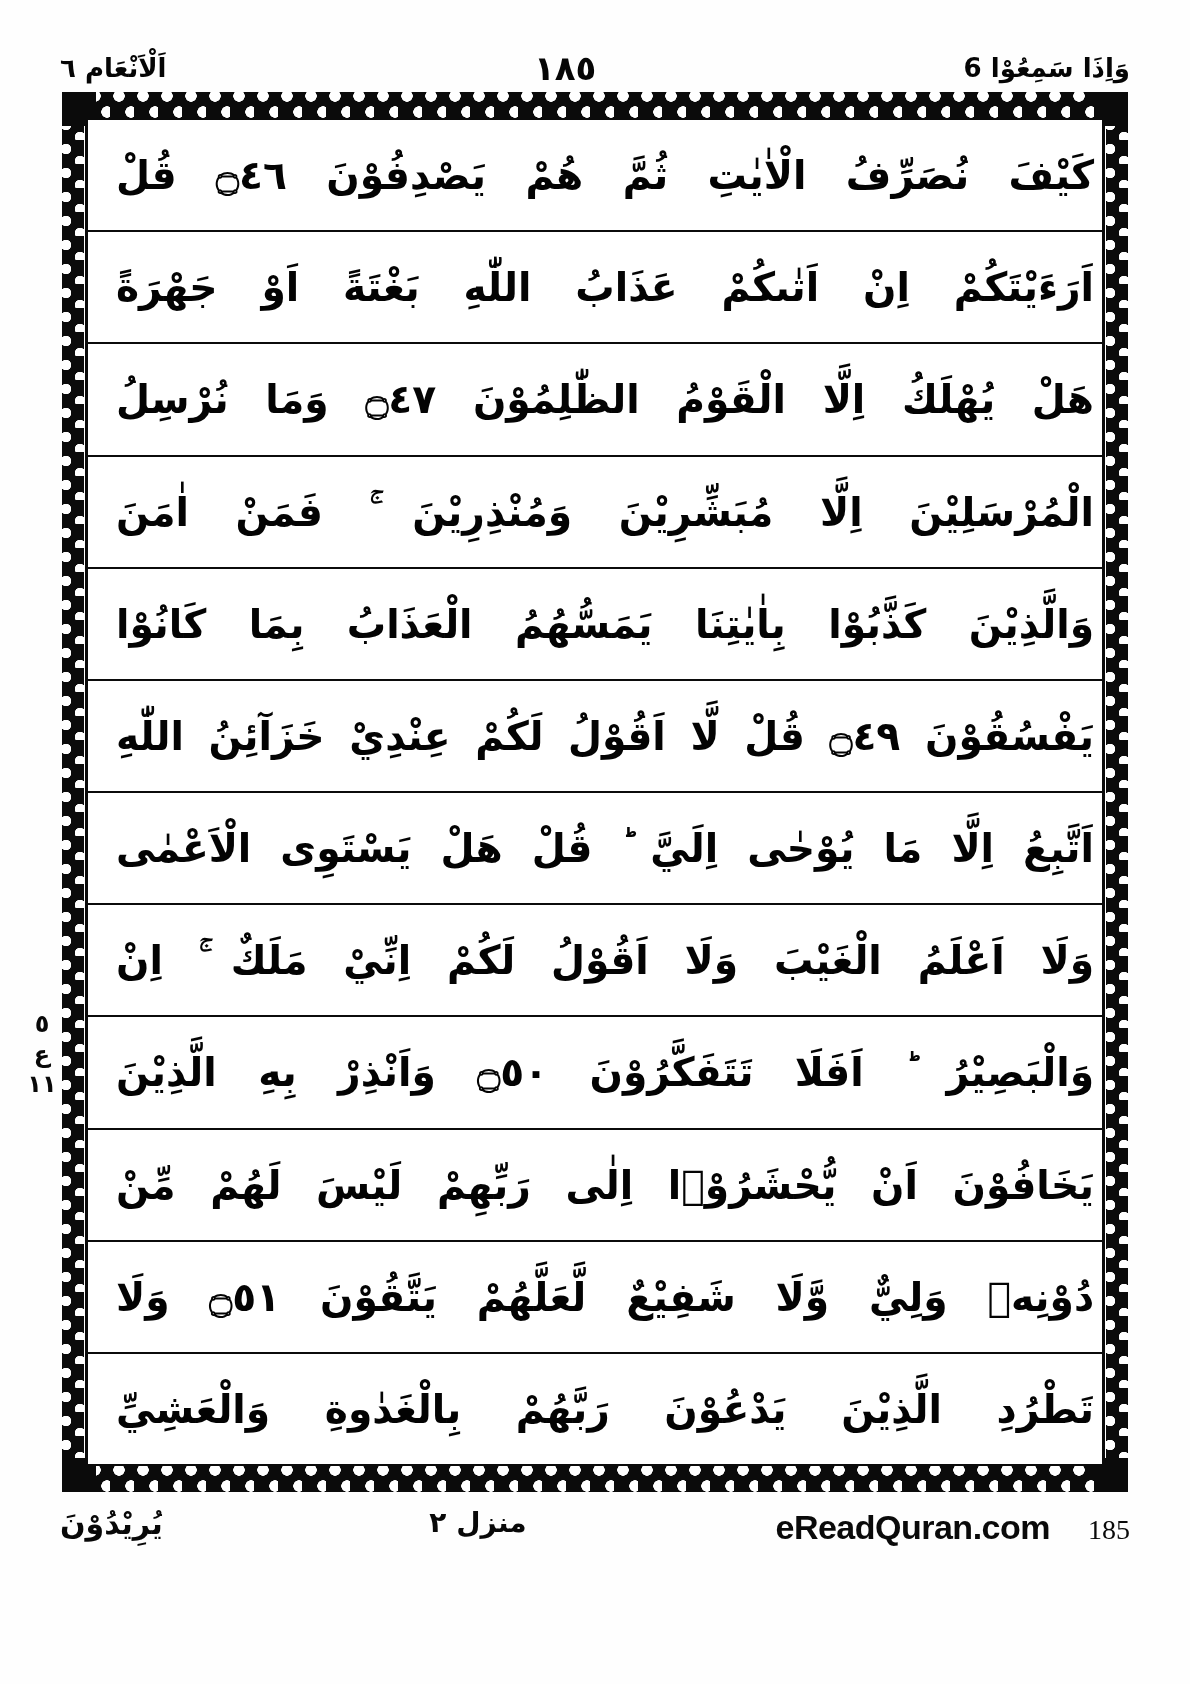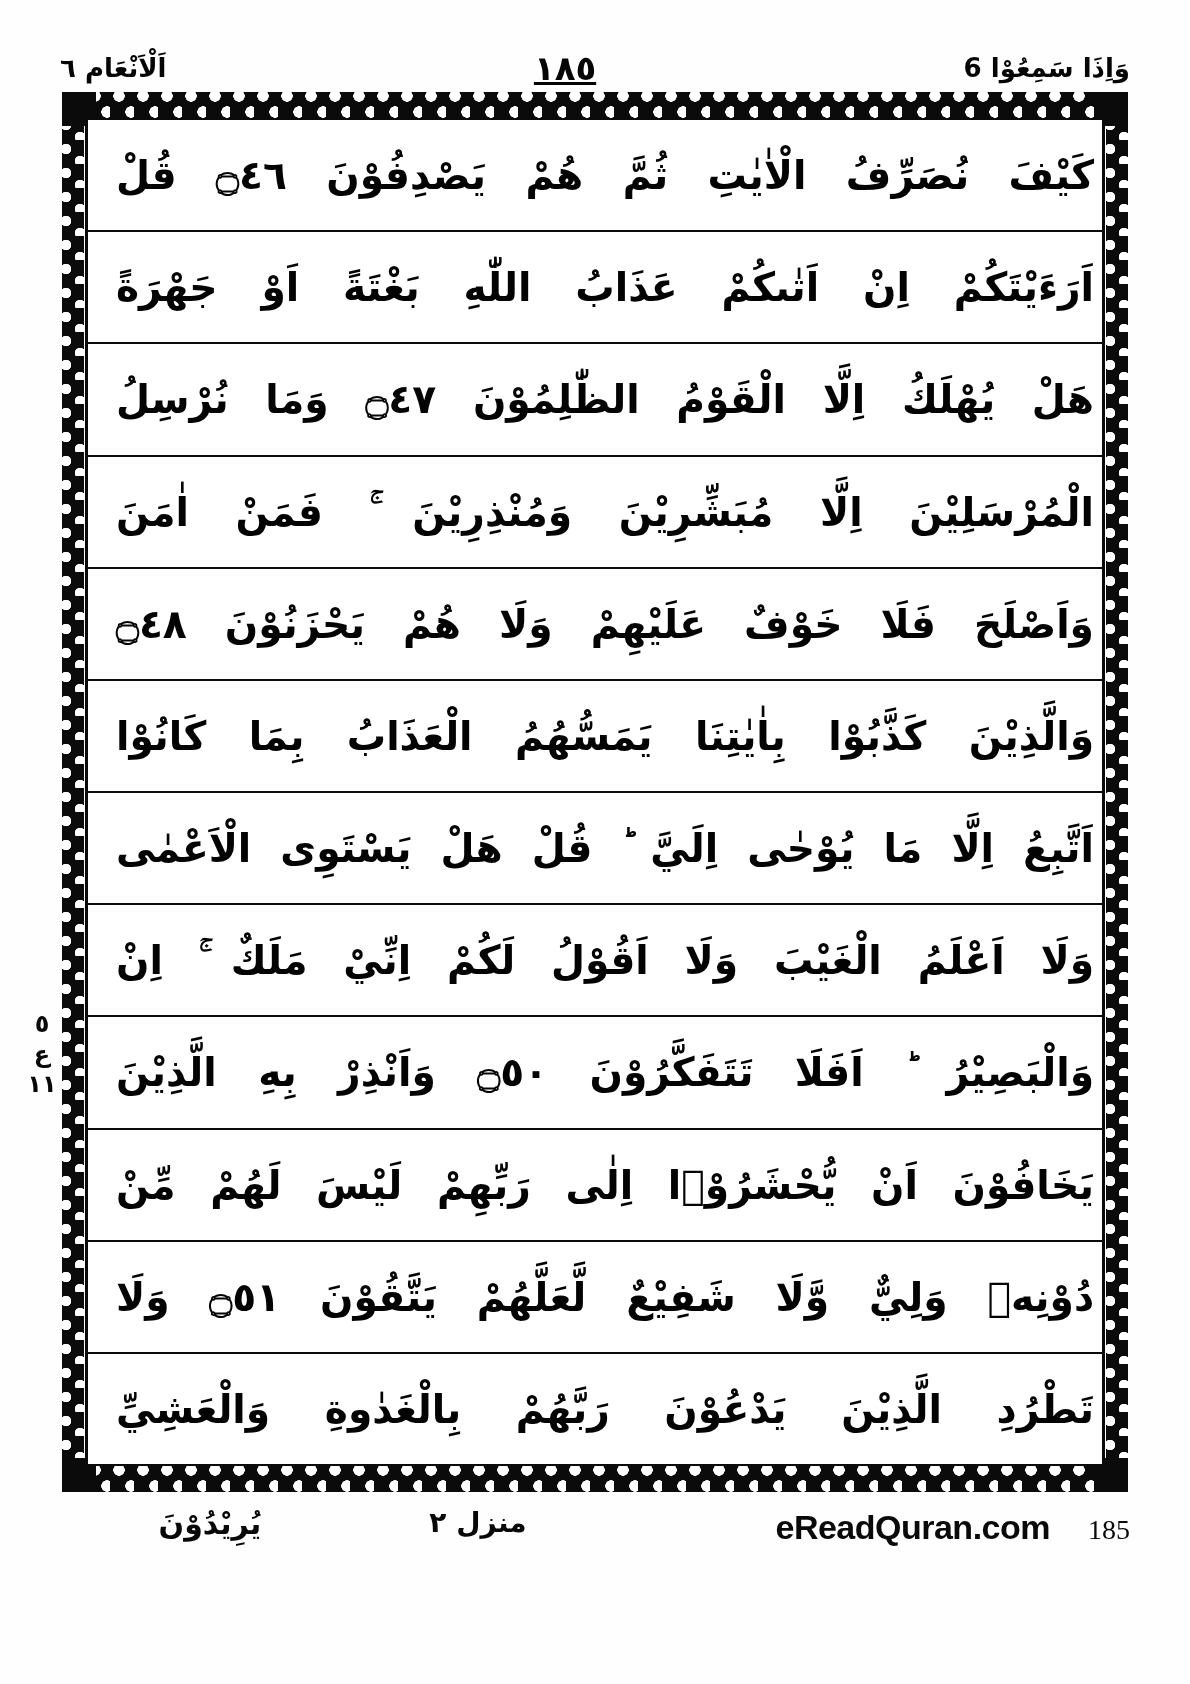--- a/index.html
+++ b/index.html
@@ -38,21 +38,20 @@
     font-size: 26px;
     font-weight: 700;
     color: #050505;
     white-space: nowrap;
     letter-spacing: -1px;
   }
   .header-center {
     font-size: 34px;
     font-weight: 700;
     letter-spacing: 2px;
-    text-decoration: underline;
   }
 
   
   .frame {
     position: absolute;
     top: 92px;
     left: 62px;
     width: 1066px;
     height: 1400px;
     box-sizing: border-box;
@@ -177,21 +176,21 @@
     top: 1500px;
     left: 0;
     width: 1190px;
     height: 80px;
   }
   .footer-catch {
     position: absolute;
     left: 60px;
     top: 6px;
     width: 300px;
-    text-align: center;
+    text-align: left;
     font-family: "DejaVu Sans", sans-serif;
     font-size: 30px;
     font-weight: 700;
     color: #080808;
     direction: rtl;
   }
   .footer-manzil {
     position: absolute;
     left: 0;
     top: 6px;
@@ -252,24 +251,24 @@
     <div class="ayah-line">
         <div class="ayah-text">اَرَءَيْتَكُمْ اِنْ اَتٰىكُمْ عَذَابُ اللّٰهِ بَغْتَةً اَوْ جَهْرَةً</div>
       </div>
     <div class="ayah-line">
         <div class="ayah-text">هَلْ يُهْلَكُ اِلَّا الْقَوْمُ الظّٰلِمُوْنَ ۝٤٧ وَمَا نُرْسِلُ</div>
       </div>
     <div class="ayah-line">
         <div class="ayah-text">الْمُرْسَلِيْنَ اِلَّا مُبَشِّرِيْنَ وَمُنْذِرِيْنَ ۚ فَمَنْ اٰمَنَ</div>
       </div>
     <div class="ayah-line">
-        <div class="ayah-text">وَاَصْلَحَ فَلَا خَوْفٌ عَلَيْهِمْ وَلَا هُمْ يَحْزَنُوْنَ ۝٤٨</div>
-      </div>
-    <div class="ayah-line">
         <div class="ayah-text">وَالَّذِيْنَ كَذَّبُوْا بِاٰيٰتِنَا يَمَسُّهُمُ الْعَذَابُ بِمَا كَانُوْا</div>
+      </div>
+    <div class="ayah-line">
+        <div class="ayah-text">يَفْسُقُوْنَ ۝٤٩ قُلْ لَّا اَقُوْلُ لَكُمْ عِنْدِيْ خَزَآئِنُ اللّٰهِ</div>
       </div>
     <div class="ayah-line">
         <div class="ayah-text">اَتَّبِعُ اِلَّا مَا يُوْحٰى اِلَيَّ ؕ قُلْ هَلْ يَسْتَوِى الْاَعْمٰى</div>
       </div>
     <div class="ayah-line">
         <div class="ayah-text">وَلَا اَعْلَمُ الْغَيْبَ وَلَا اَقُوْلُ لَكُمْ اِنِّيْ مَلَكٌ ۚ اِنْ</div>
       </div>
     <div class="ayah-line">
         <div class="ayah-text">وَالْبَصِيْرُ ؕ اَفَلَا تَتَفَكَّرُوْنَ ۝٥٠ وَاَنْذِرْ بِهِ الَّذِيْنَ</div>
       </div>

